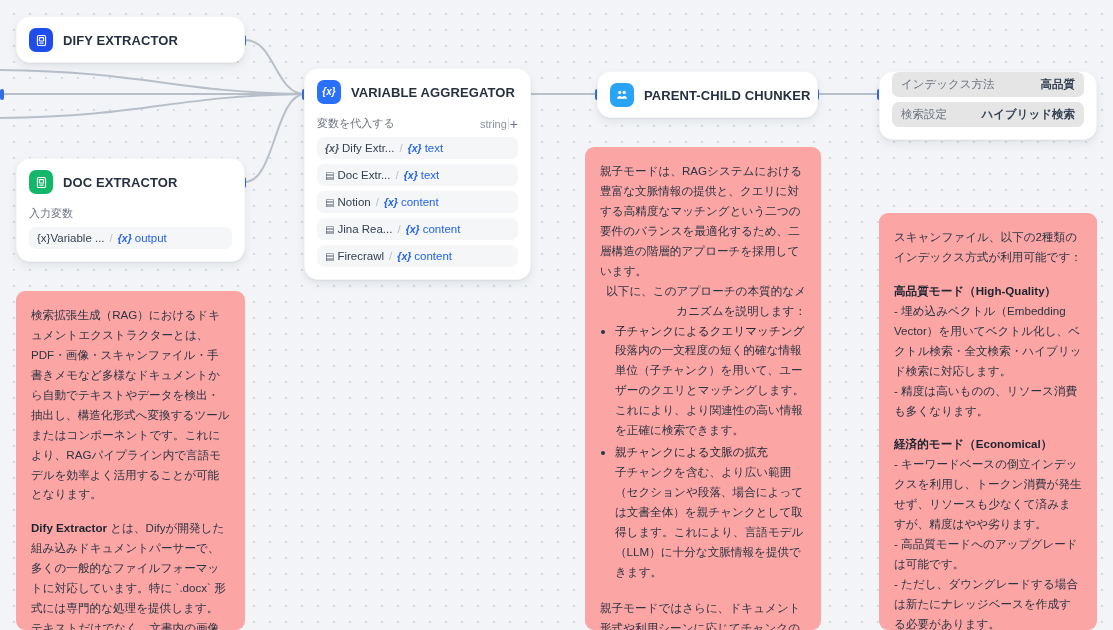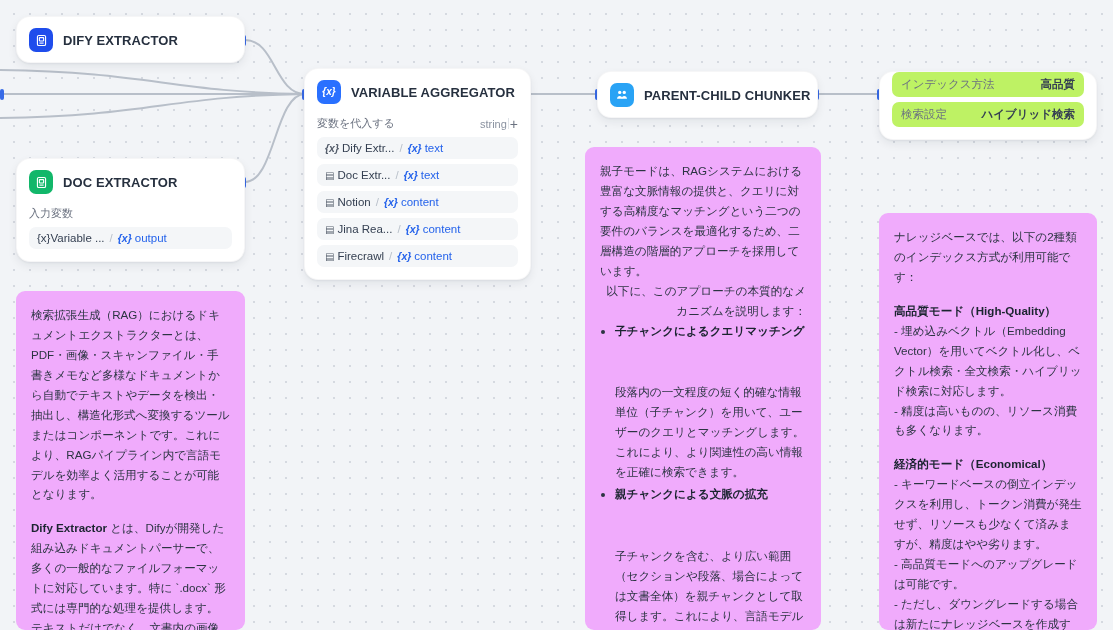--- a/index.html
+++ b/index.html
@@ -49,41 +49,41 @@
   }
   .var-row:last-child{margin-bottom:0;}
   .vi{font-size:10px;color:#5b6running;color:#555e6b;flex:0 0 auto;}
   .vname{color:#354052;text-align:center;}
   .vslash{color:#b9c0ca;margin:0 2px;}
   .vval{color:#2563eb;font-weight:500;}
   .vxb{color:#2563eb;font-style:italic;font-weight:600;font-size:10.5px;}
 
   .kv-row{
     display:flex;align-items:center;justify-content:space-between;
-    background:#bef264;border-radius:7px;padding:5px 9px;margin-bottom:5px;
+    background:#e5e5e5;border-radius:7px;padding:5px 9px;margin-bottom:5px;
     font-size:11.5px;
   }
   .kv-row:last-child{margin-bottom:0;}
   .kv-k{color:#6b7280;}
   .kv-v{color:#354052;font-weight:600;}
 
   
   .note{
-    position:absolute;background:#f0abfc;border-radius:9px;
+    position:absolute;background:#fca5a5;border-radius:9px;
     box-sizing:border-box;padding:14px 15px;
     font-size:11.6px;line-height:1.72;color:#2b3442;
     overflow:hidden;
   }
   .note p{margin:0 0 14px 0;}
   .note p:last-child{margin-bottom:0;}
   .note .b{font-weight:700;color:#1b2430;}
   .note ul{margin:0;padding-left:15px;list-style:disc;}
   .note li{margin:0 0 2px 0;}
-  .note li .li-t{font-weight:700;color:#1b2430;display:block;}
-  .note li .li-d{display:block;color:#2b3442;margin-top:42px;}
+  .note li .li-t{font-weight:400;color:#1b2430;display:block;}
+  .note li .li-d{display:block;color:#2b3442;}
   .note .tight{margin:0;}
   .spacer{height:14px;}
 </style>
 </head>
 <body>
 
 <div class="canvas">
 
   <svg class="edges" viewBox="0 0 1113 630">
     <g fill="none" stroke="#b8bfc9" stroke-width="2">
@@ -246,21 +246,21 @@
       <li>
         <span class="li-t">親チャンクによる文脈の拡充</span>
         <span class="li-d">子チャンクを含む、より広い範囲（セクションや段落、場合によっては文書全体）を親チャンクとして取得します。これにより、言語モデル（LLM）に十分な文脈情報を提供できます。</span>
       </li>
     </ul>
     <div class="spacer"></div>
     <p class="tight">親子モードではさらに、ドキュメント形式や利用シーンに応じてチャンクの長さや重複部分を柔軟に設定できます。また、不要な空白・URL・メールアドレスの削除など、前処理オプションも利用可能です。</p>
   </div>
 
   <div class="note" style="left:879px;top:213px;width:218px;height:417px;">
-    <p>ナレッジベースでは、以下の2種類のインデックス方式が利用可能です：</p>
+    <p>スキャンファイル、以下の2種類のインデックス方式が利用可能です：</p>
     <p class="tight b">高品質モード（High-Quality）</p>
     <p class="tight">- 埋め込みベクトル（Embedding Vector）を用いてベクトル化し、ベクトル検索・全文検索・ハイブリッド検索に対応します。</p>
     <p>- 精度は高いものの、リソース消費も多くなります。</p>
     <p class="tight b">経済的モード（Economical）</p>
     <p class="tight">- キーワードベースの倒立インデックスを利用し、トークン消費が発生せず、リソースも少なくて済みますが、精度はやや劣ります。</p>
     <p class="tight">- 高品質モードへのアップグレードは可能です。</p>
     <p>- ただし、ダウングレードする場合は新たにナレッジベースを作成する必要があります。</p>
 
   </div>
 

